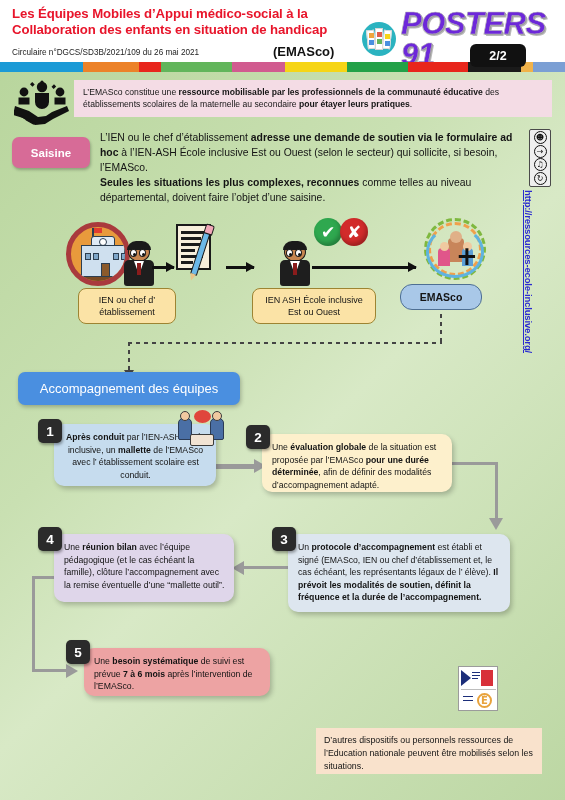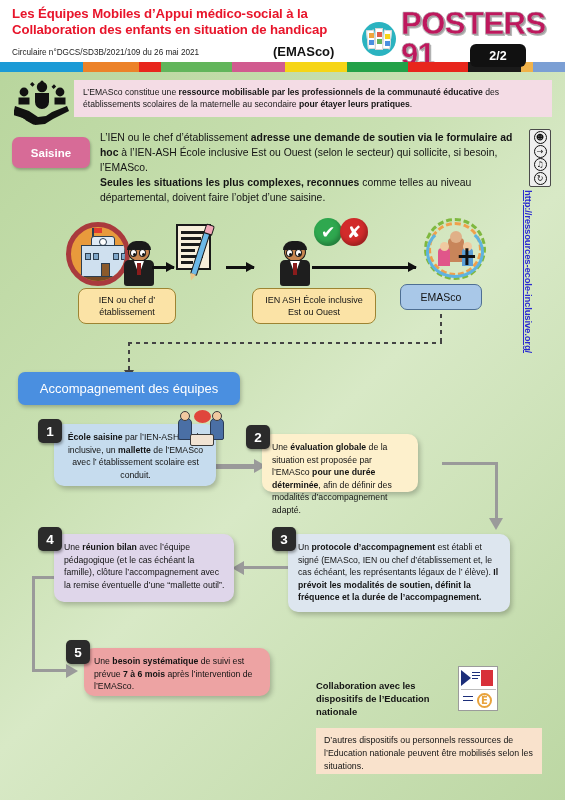--- a/index.html
+++ b/index.html
@@ -43,24 +43,25 @@
     width: 34px; height: 34px; border-radius: 50%;
     background: #2bb3c0; position: relative; overflow: hidden;
     flex: 0 0 auto;
   }
   .logo-circle .pg { position: absolute; background: #fff; border: 1px solid #d6d6d6; }
   .logo-circle .p1 { left: 5px; top: 8px; width: 8px; height: 19px; transform: rotate(-6deg); }
   .logo-circle .p2 { left: 13px; top: 6px; width: 8px; height: 22px; }
   .logo-circle .p3 { left: 21px; top: 8px; width: 8px; height: 19px; transform: rotate(6deg); }
   .logo-circle .sw { position: absolute; width: 5px; height: 5px; }
   .logo-text {
-    font-size: 31px; font-weight: bold; color: #be185d;
+    font-size: 31px; font-weight: bold; color: #6d28d9;
     letter-spacing: -0.5px; line-height: 1;
     text-shadow: 1px 1px 0 #9a9a9a, 2px 2px 0 #b9b9b9, -0.5px -0.5px 0 #cfcfcf,
                  0.5px -0.5px 0 #cfcfcf, -0.5px 0.5px 0 #cfcfcf;
+    font-style: italic;
     -webkit-text-stroke: 0.4px #bdbdbd;
   }
   .page-badge {
     position: absolute; left: 470px; top: 44px;
     width: 56px; height: 23px; border-radius: 6px;
     background: #111111; color: #ffffff;
     font-size: 12.5px; font-weight: bold;
     display: flex; align-items: center; justify-content: center;
     z-index: 6;
   }
@@ -182,22 +183,23 @@
     position: absolute; background: #fbe3a6; border: 1.5px solid #9d8432;
     border-radius: 8px; text-align: center;
     font-size: 9px; line-height: 1.35; color: #141414;
     display: flex; align-items: center; justify-content: center;
     padding: 3px 5px;
   }
   .lbl1 { left: 78px; top: 72px; width: 98px; height: 36px; }
   .lbl2 { left: 252px; top: 72px; width: 124px; height: 36px; }
   .lbl3 {
     left: 400px; top: 68px; width: 82px; height: 26px;
-    background: #a9c8e8; border-color:#4e6f93; border-radius: 7px;
+    background: #a9c8e8; border-color:#4e6f93; border-radius: 12px;
     font-size: 10.5px;
+    font-weight: bold;
   }
 
   
   .dash-v1 { position:absolute; left:440px; top:314px; width:2px; height:28px;
              background: repeating-linear-gradient(to bottom,#444 0 4px,transparent 4px 8px); }
   .dash-h1 { position:absolute; left:128px; top:342px; width:314px; height:2px;
              background: repeating-linear-gradient(to right,#444 0 4px,transparent 4px 8px); }
   .dash-v2 { position:absolute; left:128px; top:342px; width:2px; height:28px;
              background: repeating-linear-gradient(to bottom,#444 0 4px,transparent 4px 8px); }
   .dash-v2:after { content:''; position:absolute; left:-4px; top:28px;
@@ -223,21 +225,21 @@
   .step-card {
     position: absolute; border-radius: 10px;
     font-size: 8.7px; line-height: 1.45; color: #131313;
     padding: 7px 9px 7px 10px;
     box-shadow: 2px 3px 5px rgba(0,0,0,.22);
   }
   .step-card b { font-weight: bold; }
 
   .c1 { left: 54px; top: 424px; width: 162px; height: 62px; background: #c6dcee; text-align:center; }
   .n1 { left: 38px; top: 419px; }
-  .c2 { left: 262px; top: 434px; width: 156px; height: 58px; background: #fdf0cc; }
+  .c2 { left: 262px; top: 434px; width: 190px; height: 58px; background: #fdf0cc; }
   .n2 { left: 246px; top: 425px; }
   .c3 { left: 288px; top: 534px; width: 222px; height: 78px; background: #dde6ef; }
   .n3 { left: 272px; top: 527px; }
   .c4 { left: 54px; top: 534px; width: 180px; height: 68px; background: #dfd6ea; }
   .n4 { left: 38px; top: 527px; }
   .c5 { left: 84px; top: 648px; width: 186px; height: 48px; background: #eda3a3; }
   .n5 { left: 66px; top: 640px; }
 
   .meet-icon { position:absolute; left: 176px; top: 410px; width: 52px; height: 42px; z-index:5;}
   .mi-table { position:absolute; left:14px; top:24px; width:24px; height:12px; background:#f1e3d3; border:1.3px solid #3b3b3b; border-radius:2px;}
@@ -443,21 +445,21 @@
 
   <div class="garrow" style="left:238px; top:566px; width:50px; height:3px;"></div>
   <div class="ga-head" style="left:232px; top:561px; border-right:12px solid #9a9a9a; border-top:7px solid transparent; border-bottom:7px solid transparent;"></div>
 
   <div class="garrow" style="left:32px; top:576px; width:3px; height:96px;"></div>
   <div class="garrow" style="left:32px; top:576px; width:24px; height:3px;"></div>
   <div class="garrow" style="left:32px; top:669px; width:38px; height:3px;"></div>
   <div class="ga-head" style="left:66px; top:664px; border-left:12px solid #9a9a9a; border-top:7px solid transparent; border-bottom:7px solid transparent;"></div>
 
   <div class="step-num n1">1</div>
-  <div class="step-card c1"><span id="step1"><b>École saisine</b><span> par l’IEN-ASH École inclusive, un </span><b>mallette</b><span> de l’EMASco avec l’ établissement scolaire est conduit.</span></span></div>
+  <div class="step-card c1"><span id="step1"><b>Après conduit</b><span> par l’IEN-ASH École inclusive, un </span><b>mallette</b><span> de l’EMASco avec l’ établissement scolaire est conduit.</span></span></div>
 
   <div class="meet-icon">
     <span class="mi-bubble"></span>
     <span class="mi-person" style="left:2px;"></span>
       <span class="mi-head" style="left:4px;"></span>
     <span class="mi-person" style="left:34px;"></span>
       <span class="mi-head" style="left:36px;"></span>
     <span class="mi-table"></span>
   </div>
 
@@ -466,21 +468,20 @@
 
   <div class="step-num n3">3</div>
   <div class="step-card c3"><span id="step3"><span>Un </span><b>protocole d’accompagnement</b><span> est établi et signé (EMASco, IEN ou chef d’établissement et, le cas échéant, les représentants légaux de l’ élève). </span><b>Il prévoit les modalités de soutien, définit la fréquence et la durée de l’accompagnement.</b></span></div>
 
   <div class="step-num n4">4</div>
   <div class="step-card c4"><span id="step4"><span>Une </span><b>réunion bilan</b><span> avec l’équipe pédagogique (et le cas échéant la famille), clôture l’accompagnement avec la remise éventuelle d’une “mallette outil”.</span></span></div>
 
   <div class="step-num n5">5</div>
   <div class="step-card c5"><span id="step5"><span>Une </span><b>besoin systématique</b><span> de suivi est prévue </span><b>7 à 6 mois</b><span> après l’intervention de l’EMASco.</span></span></div>
 
-  <div class="collab-title">Collaboration avec les dispositifs de l’Education nationale</div>
   <div class="mena-logo">
     <span class="ml-top"></span>
     <span class="ml-tri"></span>
     <span class="ml-lines" style="top:5px;"></span>
     <span class="ml-lines" style="top:8px;"></span>
     <span class="ml-lines" style="top:11px;width:6px;"></span>
     <span class="ml-red"></span>
     <span class="ml-sep"></span>
     <span class="ml-lines" style="left:4px;top:29px;width:10px;"></span>
     <span class="ml-lines" style="left:4px;top:33px;width:10px;"></span>

